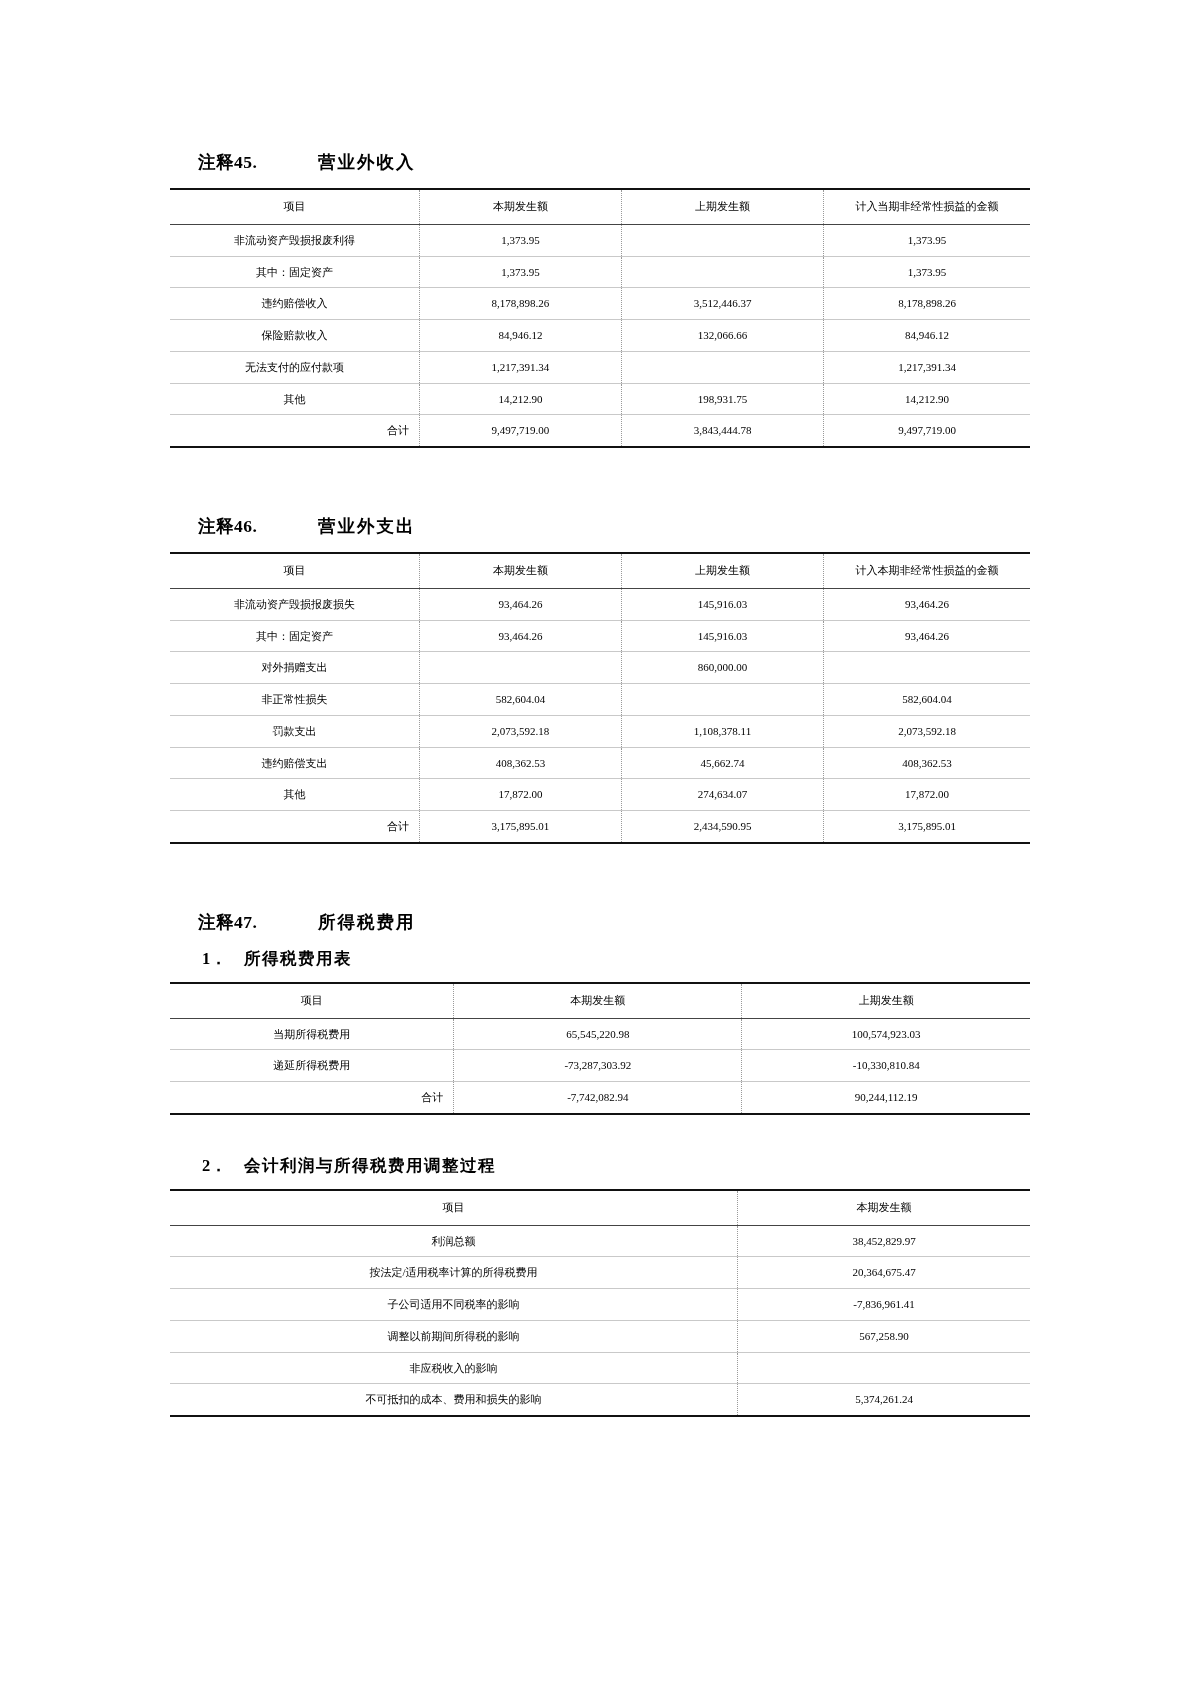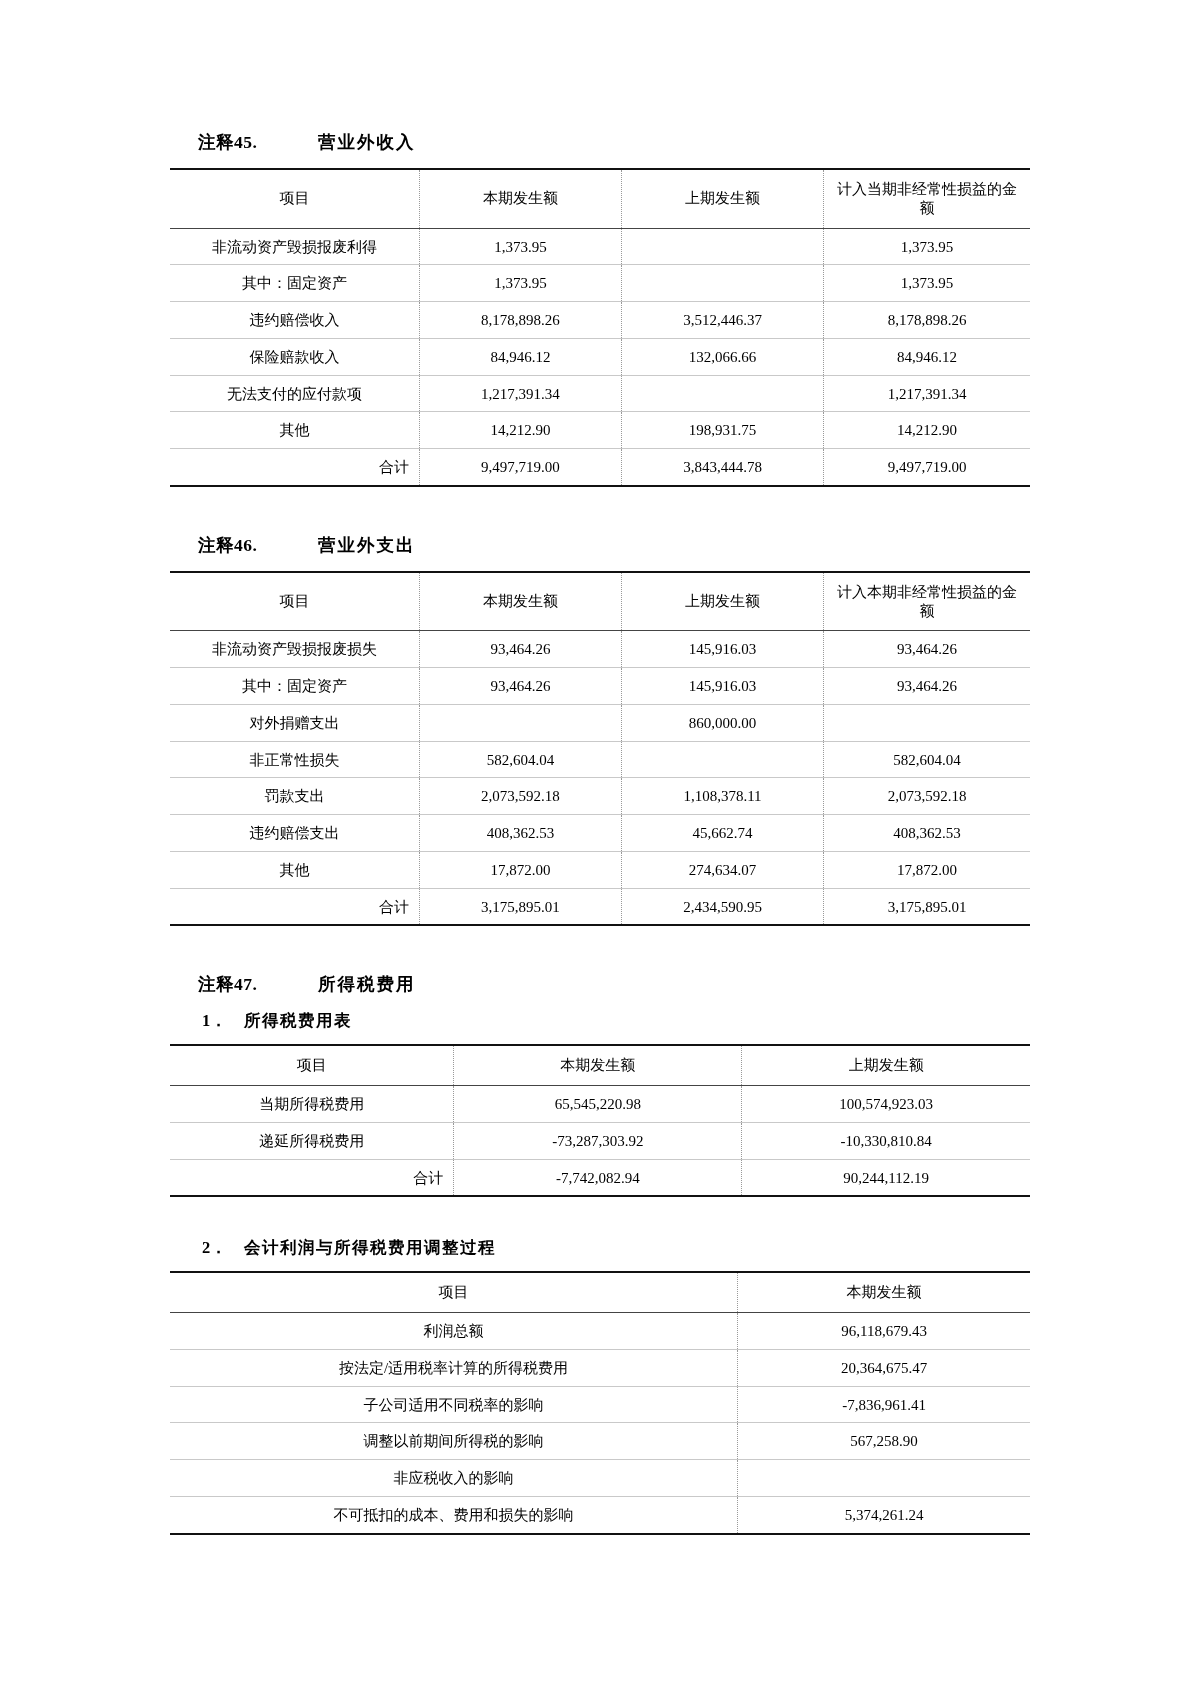--- a/index.html
+++ b/index.html
@@ -24,20 +24,21 @@
   .section {
     margin-bottom: 0;
   }
   .section-head {
     display: flex;
     align-items: baseline;
     font-weight: bold;
     font-size: 17.5px;
     margin-bottom: 14px;
     padding-left: 28px;
+    margin-top: 20px;
   }
   .section-head .note-no {
     width: 120px;
     flex: 0 0 auto;
     letter-spacing: 0.5px;
   }
   .section-head .note-title {
     letter-spacing: 2px;
   }
   .sub-head {
@@ -51,21 +52,21 @@
   .sub-head .sub-no {
     width: 42px;
     flex: 0 0 auto;
   }
   .sub-head .sub-title {
     letter-spacing: 1.5px;
   }
   table.fin {
     border-collapse: collapse;
     width: 100%;
-    font-size: 15px;
+    font-size: 11px;
     table-layout: fixed;
   }
   table.fin td, table.fin th {
     border-bottom: 1px solid #c9c9c9;
     padding: 9px 10px 8px 10px;
     font-weight: normal;
     vertical-align: middle;
     line-height: 1.25;
   }
   table.fin thead th {
@@ -292,21 +293,21 @@
       </colgroup>
       <thead>
         <tr>
           <th>项目</th>
           <th class="vsep">本期发生额</th>
         </tr>
       </thead>
       <tbody>
         <tr>
           <td class="cell-item">利润总额</td>
-          <td class="cell-num vsep">96,118,679.43</td>
+          <td class="cell-num vsep">38,452,829.97</td>
         </tr>
         <tr>
           <td class="cell-item">按法定/适用税率计算的所得税费用</td>
           <td class="cell-num vsep">20,364,675.47</td>
         </tr>
         <tr>
           <td class="cell-item">子公司适用不同税率的影响</td>
           <td class="cell-num vsep">-7,836,961.41</td>
         </tr>
         <tr>

